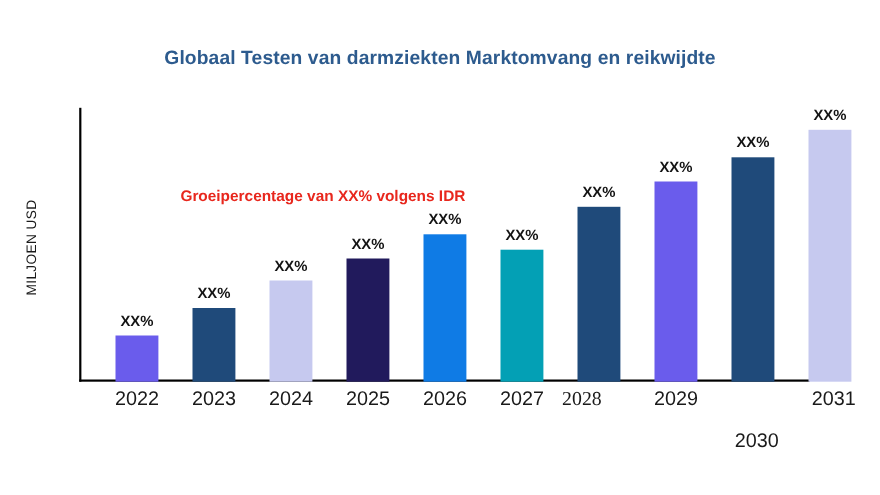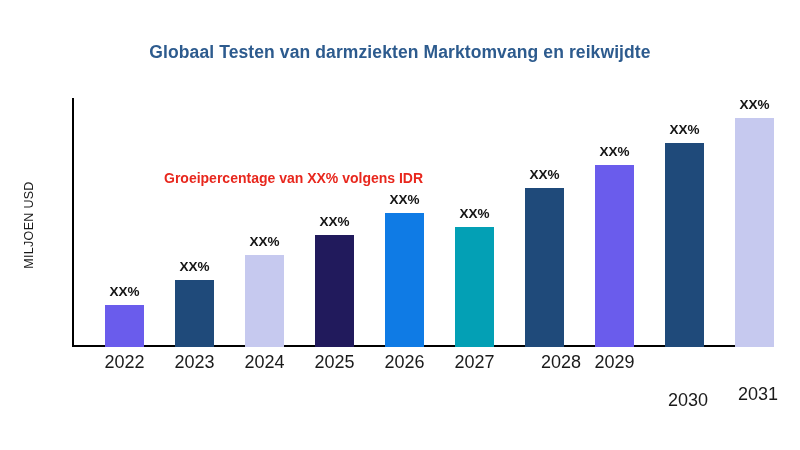--- a/index.html
+++ b/index.html
@@ -207,20 +207,20 @@
 
   <div class="annotation">Groeipercentage van XX% volgens IDR</div>
 
   <div class="xticks" id="xticks">
       <div class="xtick" style="left: 17.5px;">2022</div>
       <div class="xtick" style="left: 87.5px;">2023</div>
       <div class="xtick" style="left: 157.5px;">2024</div>
       <div class="xtick" style="left: 227.5px;">2025</div>
       <div class="xtick" style="left: 297.5px;">2026</div>
       <div class="xtick" style="left: 367.5px;">2027</div>
-      <div class="xtick" style="left: 454px;">2028</div>
+      <div class="xtick" style="left: 422px; font-family: Liberation Serif, serif;">2028</div>
       <div class="xtick" style="left: 507.5px;">2029</div>
       <div class="xtick" style="left: 581px; margin-top: 38px;">2030</div>
-      <div class="xtick" style="left: 651px; margin-top: 32px;">2031</div>
+      <div class="xtick" style="left: 651px;">2031</div>
     </div>
 
 
 </div>
 
 </body></html>

